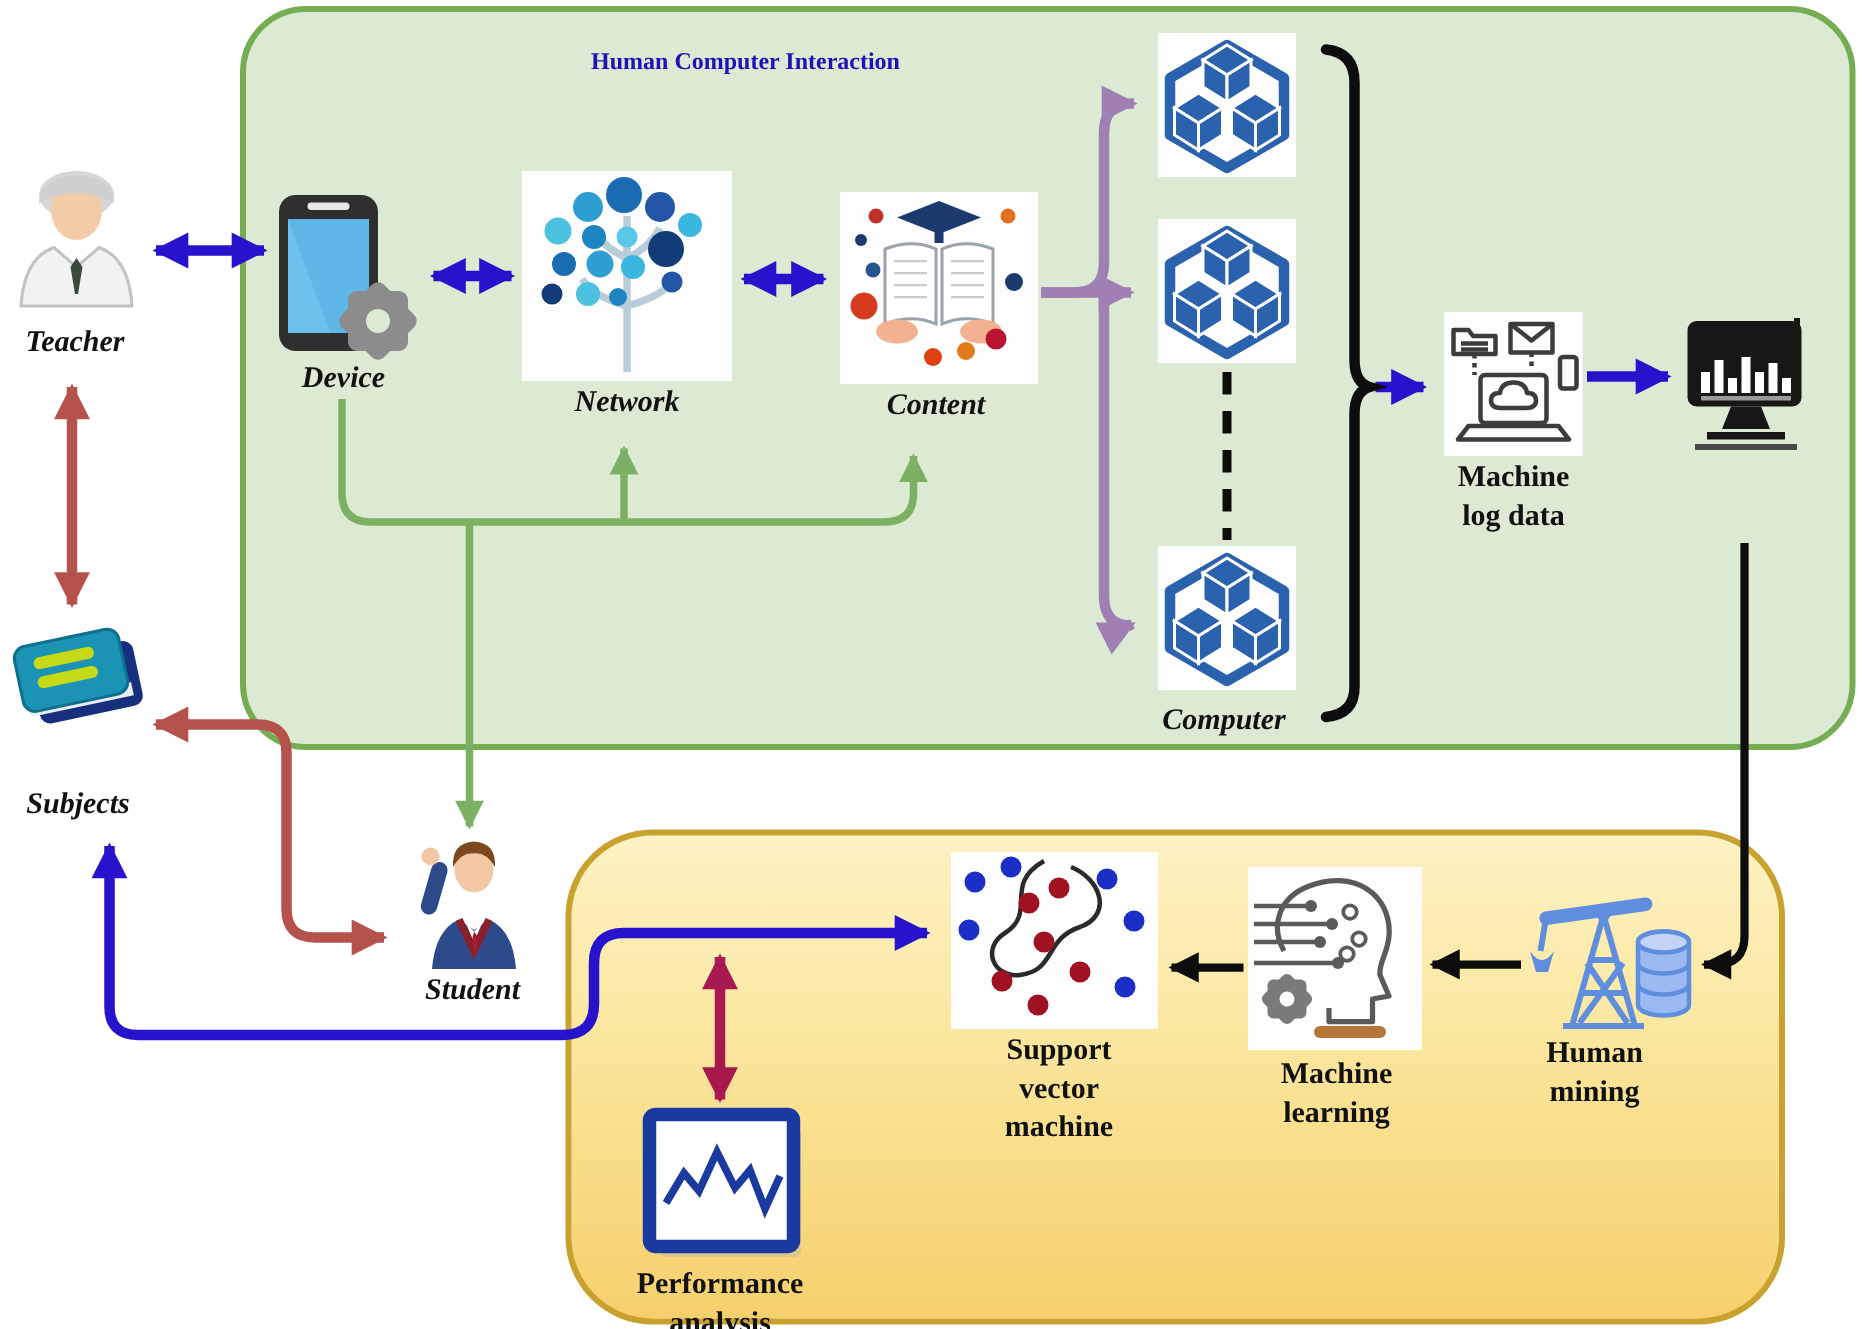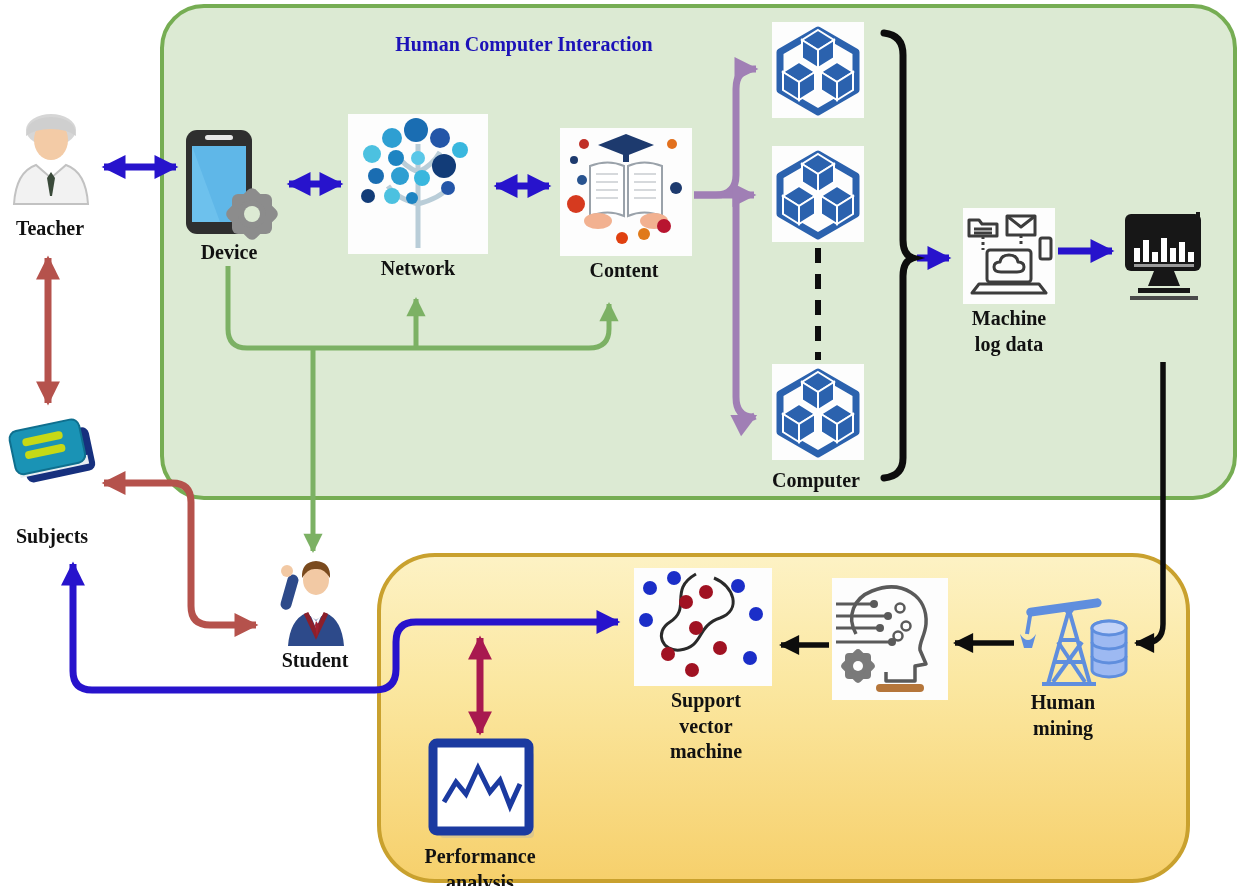--- a/index.html
+++ b/index.html
@@ -5,25 +5,25 @@
   html,body{margin:0;padding:0;background:#ffffff;}
   #canvas{position:relative;width:1241px;height:886px;background:#ffffff;overflow:hidden;
           font-family:"Liberation Serif", serif;}
   .box{position:absolute;box-sizing:border-box;}
   .hci-box{left:160px;top:4px;width:1077px;height:496px;background:var(--hci-fill,#dcead3);
            border:4px solid var(--hci-border,#76ad53);border-radius:44px;}
   .ai-box{left:377px;top:553px;width:813px;height:330px;
           background:linear-gradient(180deg,#fdf2c4 0%,#fbe7a0 40%,#f6d06c 100%);
           border:4px solid var(--ai-border,#c9a12e);border-radius:58px;}
   .title{position:absolute;font-weight:700;white-space:nowrap;transform:translateX(-50%);}
-  .hci-title{left:497px;top:33px;font-size:20px;color:var(--hci-title,#1c12b8);margin-left:27px;}
+  .hci-title{left:497px;top:33px;font-size:16px;color:var(--hci-title,#1c12b8);}
   .ai-title{left:895px;top:832px;font-size:22px;color:var(--ai-title,#e316c1);}
   .lbl{position:absolute;font-weight:700;font-size:20px;line-height:1.28;color:var(--label,#111);
        text-align:center;transform:translateX(-50%);}
-  .nowrap{white-space:nowrap;}
+  .nowrap{white-space:nowrap;font-style:italic;}
   .icon{position:absolute;}
   svg{overflow:visible;display:block;}
   #wires{position:absolute;left:0;top:0;}
   .stroke-blue{stroke:var(--blue-arrow,#2713cc);}   .fill-blue{fill:var(--blue-arrow,#2713cc);}
   .stroke-red{stroke:var(--red-arrow,#b5524c);}     .fill-red{fill:var(--red-arrow,#b5524c);}
   .stroke-crimson{stroke:var(--crimson-arrow,#a8194f);} .fill-crimson{fill:var(--crimson-arrow,#a8194f);}
   .stroke-green{stroke:var(--green-arrow,#7cb164);} .fill-green{fill:var(--green-arrow,#7cb164);}
   .stroke-black{stroke:var(--black-arrow,#0d0d0d);} .fill-black{fill:var(--black-arrow,#0d0d0d);}
   .stroke-purple{stroke:var(--purple-arrow,#a07fb5);} .fill-purple{fill:var(--purple-arrow,#a07fb5);}
   .wire{fill:none;}
@@ -340,15 +340,16 @@
 
   <div class="lbl nowrap" style="left:50px;top:216px">Teacher</div>
   <div class="lbl nowrap" style="left:229px;top:240px">Device</div>
   <div class="lbl nowrap" style="left:418px;top:256px">Network</div>
   <div class="lbl nowrap" style="left:624px;top:258px">Content</div>
   <div class="lbl nowrap" style="left:816px;top:468px">Computer</div>
   <div class="lbl" style="left:1009px;top:306px;width:88px">Machine log data</div>
   <div class="lbl nowrap" style="left:315px;top:648px">Student</div>
   <div class="lbl nowrap" style="left:52px;top:524px">Subjects</div>
   <div class="lbl" style="left:706px;top:688px;width:96px">Support vector machine</div>
+  <div class="lbl" style="left:891px;top:704px;width:96px">Machine learning</div>
   <div class="lbl" style="left:1063px;top:690px;width:72px">Human mining</div>
   <div class="lbl" style="left:480px;top:844px;width:150px">Performance analysis</div>
 </div>
 
 </body></html>

